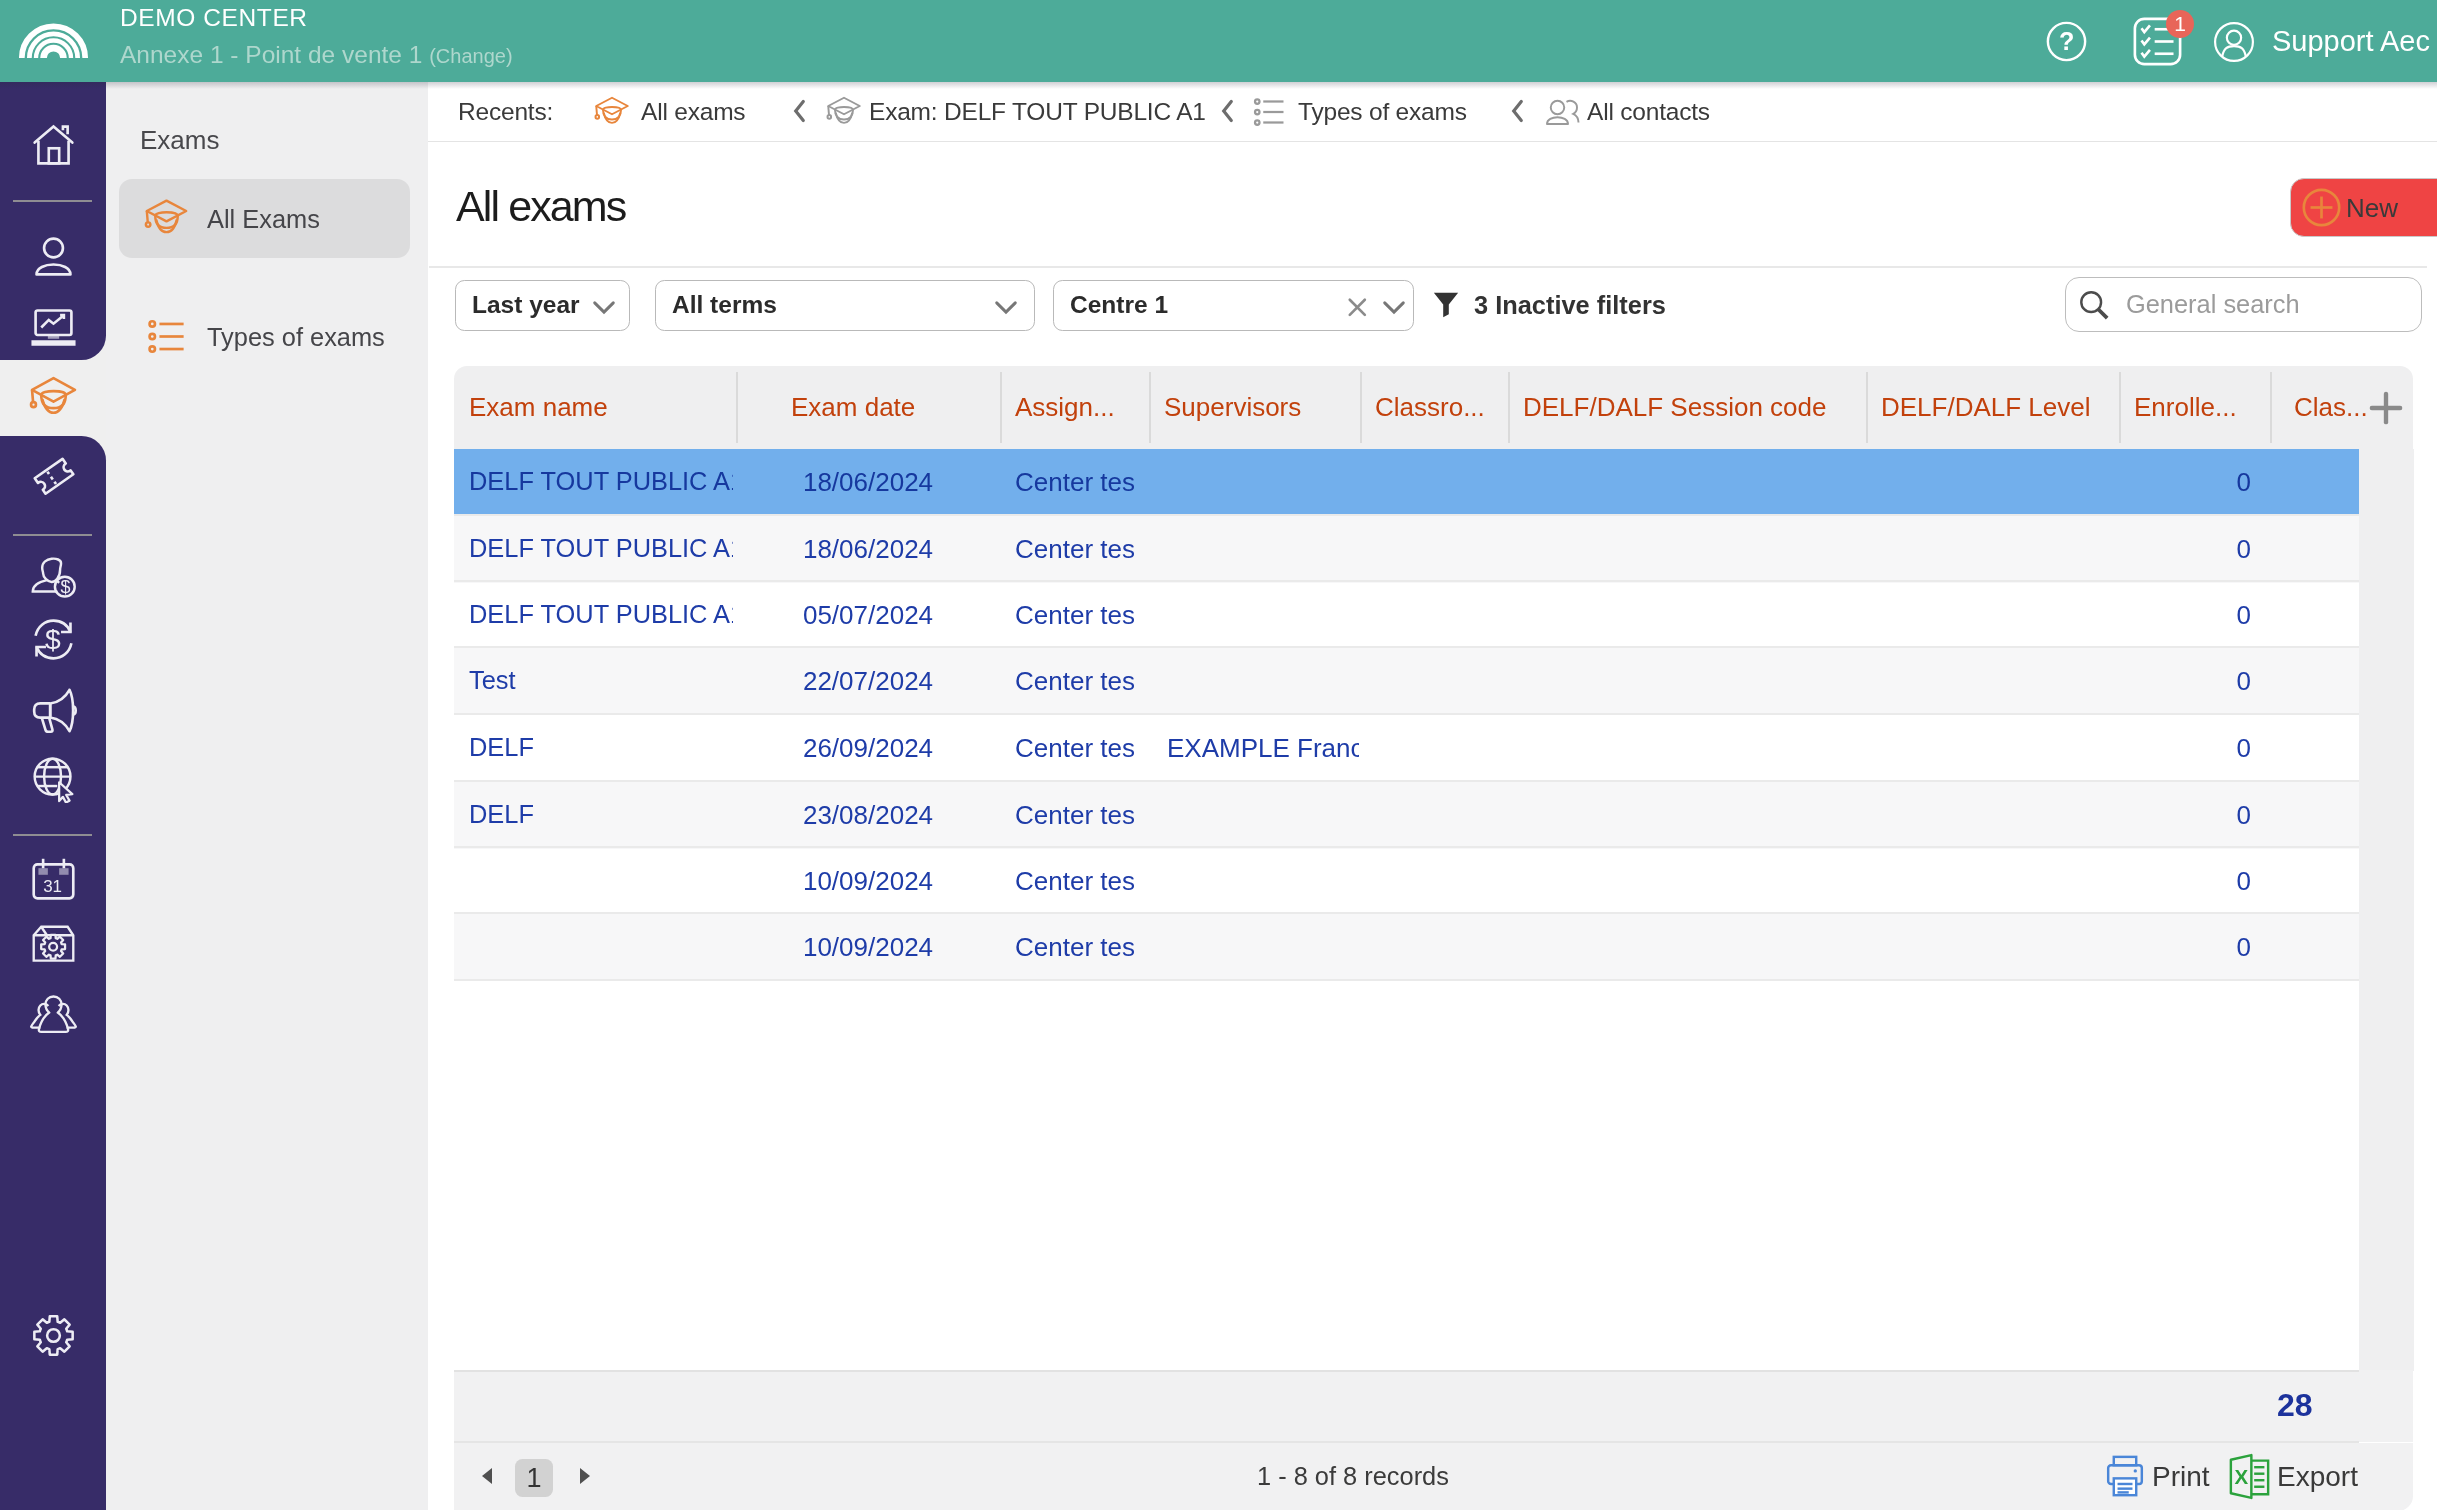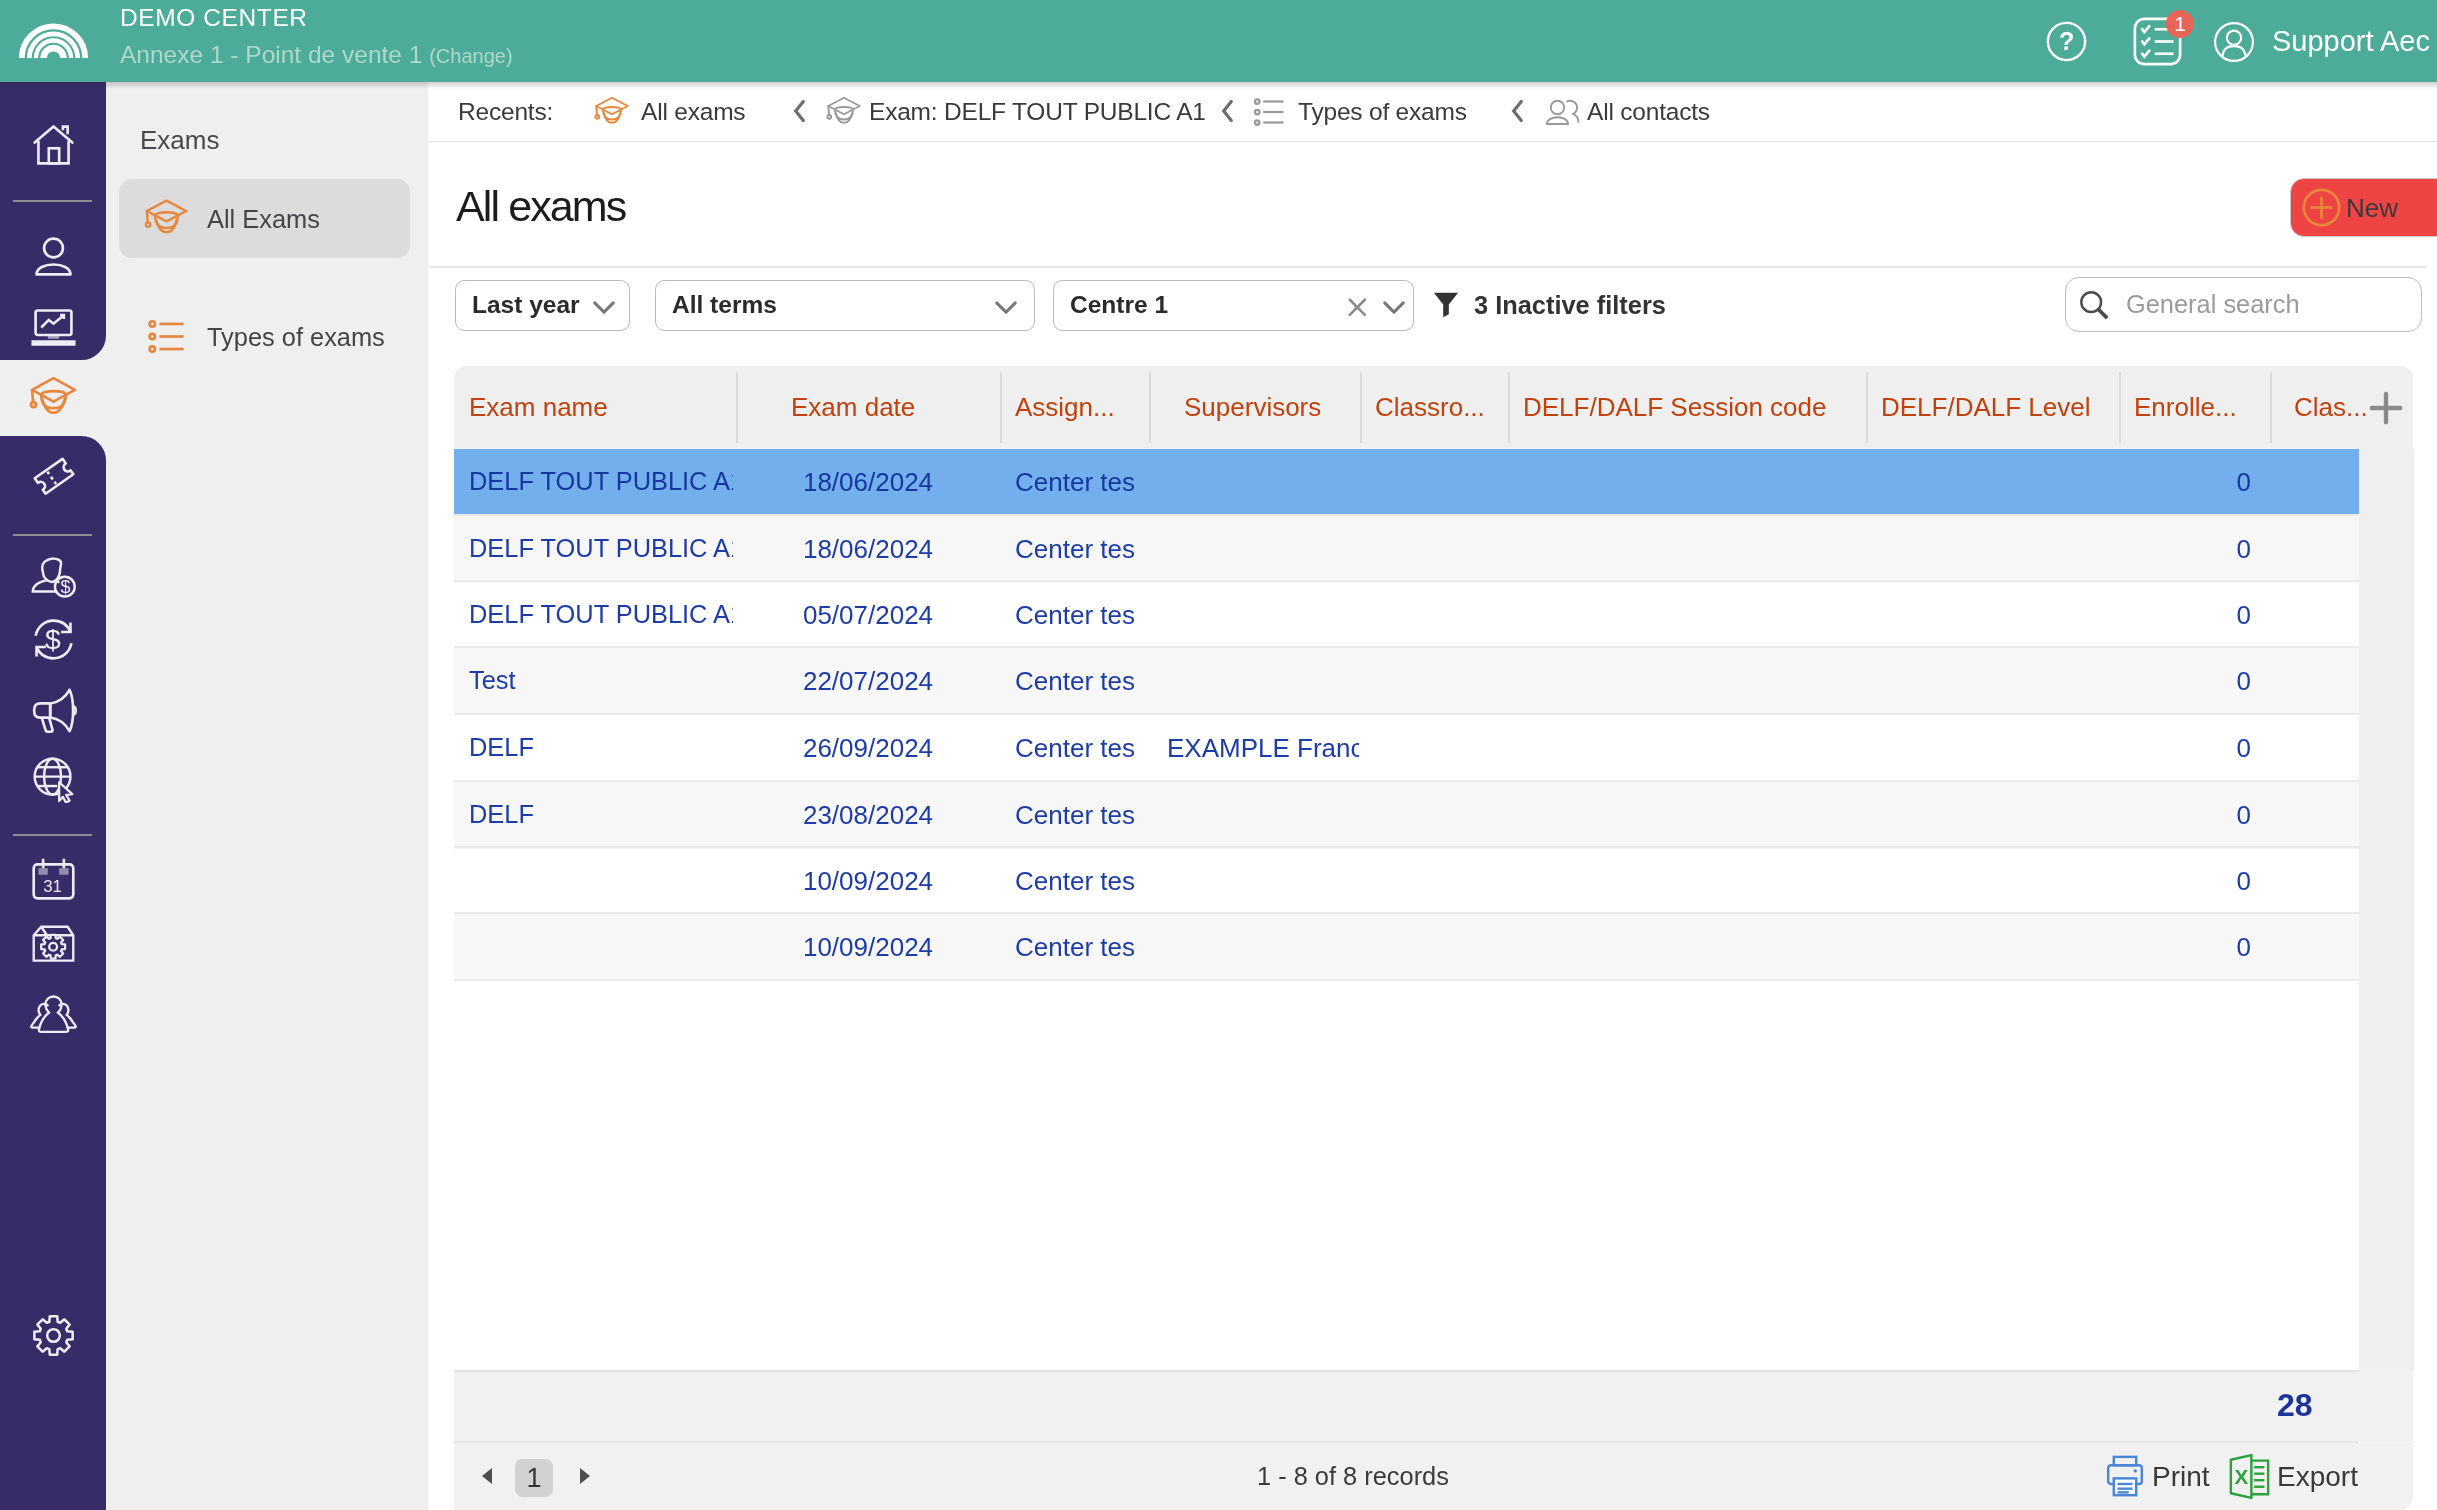--- a/index.html
+++ b/index.html
@@ -166,21 +166,21 @@
           <circle cx="14" cy="14" r="10.5"></circle>
           <line x1="21.5" y1="21.5" x2="31" y2="31" stroke-width="4"></line>
         </svg>
       <span class="ph">General search</span>
     </div>
     <div id="card">
       <div id="thead">
         <div class="th" style="left:15px;">Exam name</div>
         <div class="th" style="left:297px;margin-left:40px;">Exam date</div>
         <div class="th" style="left:561px;">Assign...</div>
-        <div class="th" style="left:710px;margin-left:20px;">Supervisors</div>
+        <div class="th" style="left:710px;">Supervisors</div>
         <div class="th" style="left:921px;">Classro...</div>
         <div class="th" style="left:1069px;">DELF/DALF Session code</div>
         <div class="th" style="left:1427px;">DELF/DALF Level</div>
         <div class="th" style="left:1680px;">Enrolle...</div>
         <div class="th" style="left:1840px;">Clas...</div>
         <div class="colsep" style="left:282px;"></div>
         <div class="colsep" style="left:546px;"></div>
         <div class="colsep" style="left:695px;"></div>
         <div class="colsep" style="left:906px;"></div>
         <div class="colsep" style="left:1054px;"></div>

